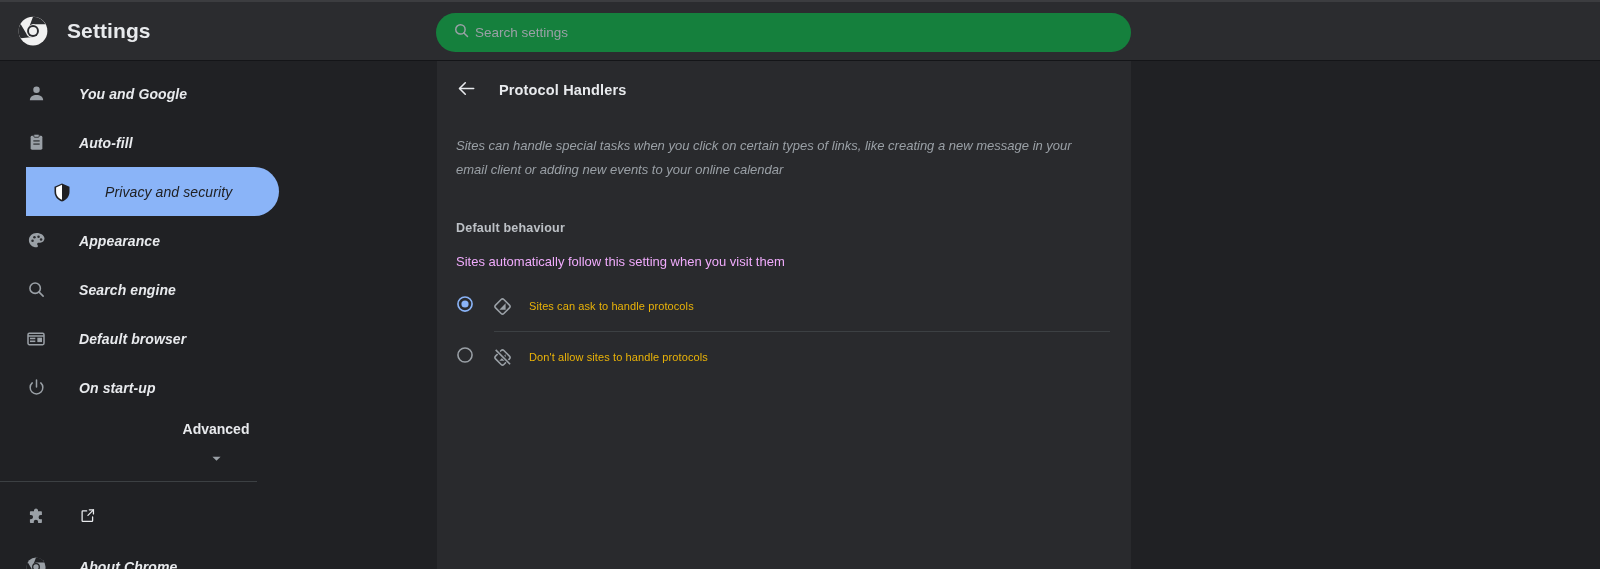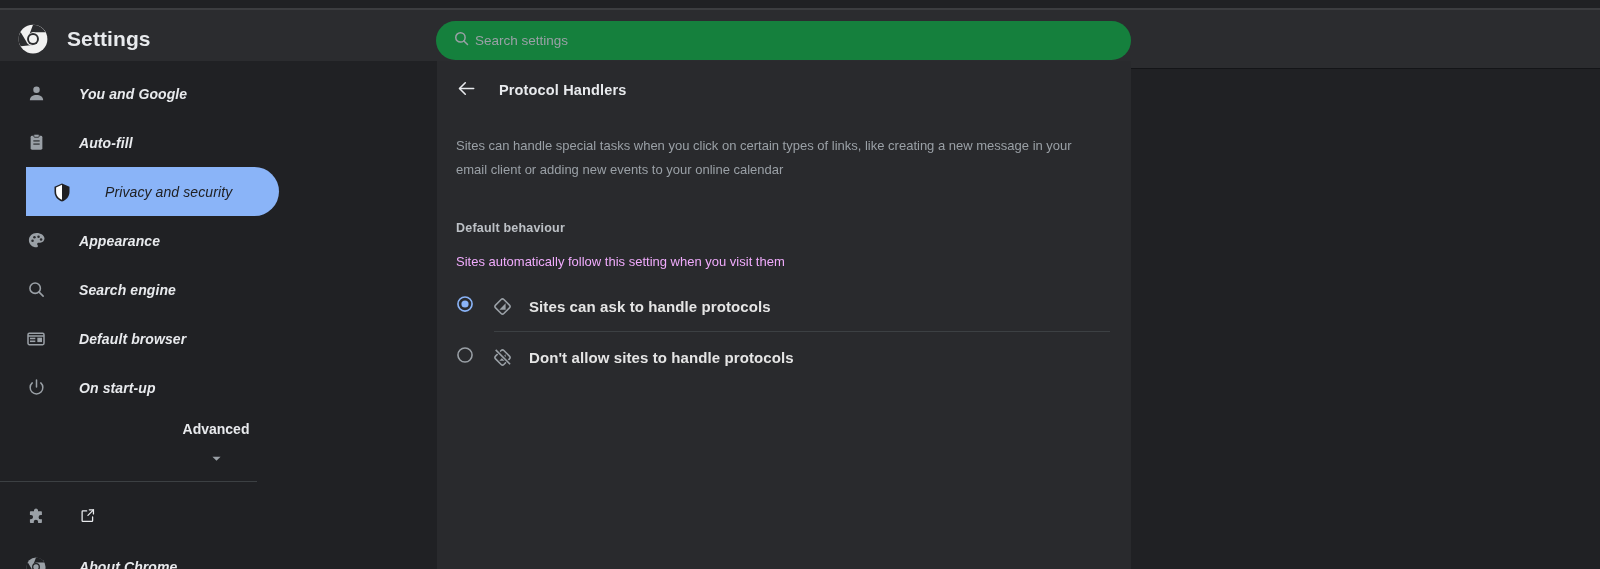--- a/index.html
+++ b/index.html
@@ -7,21 +7,21 @@
     width: 1600px; height: 569px;
     background: #202124;
     font-family: "Liberation Sans", sans-serif;
     overflow: hidden;
   }
 
   
   #app { position: relative; width: 1600px; height: 569px; background: #202124; }
 
   #topbar {
-    position: absolute; left: 0; top: 8px; width: 1600px; height: 61px;
+    position: absolute; left: 0; top: 0; width: 1600px; height: 61px;
     background: #2b2c2f;
     border-top: 2px solid #3c3d40;
     border-bottom: 1px solid #141518;
     display: flex; align-items: center;
   }
   #brand { display: flex; align-items: center; gap: 19px; padding-left: 18px; width: 420px; }
   #chrome-logo { width: 30px; height: 30px; display: block; }
   #app-title {
     font-size: 21px; font-weight: bold; color: #e8eaed;
     letter-spacing: .1px;
@@ -106,20 +106,21 @@
     height: 58px; padding-left: 19px; gap: 22px;
   }
   #page-title {
     font-size: 14.5px; font-weight: bold; color: #e8eaed; letter-spacing: .15px;
   }
 
   #intro-text {
     margin: 15px 22px 0 19px;
     font-size: 13px; line-height: 24px; color: #9aa0a6;
     max-width: 640px;
+    font-style: italic;
   }
 
   #section-title {
     margin: 39px 0 0 19px;
     font-size: 12.5px; font-weight: bold; color: #bdc1c6;
     letter-spacing: .2px;
   }
   #section-sub {
     margin: 19px 0 0 19px;
     font-size: 13px; color: #f0abfc;
@@ -130,21 +131,21 @@
     display: flex; align-items: center;
     height: 50px; padding-left: 19px;
     cursor: default;
   }
   .radio-row .rb { flex: 0 0 18px; margin-right: 18px; display:block; }
   .radio-row .opt-ico {
     flex: 0 0 20px; height: 20px; margin-right: 17px;
     display: flex; align-items: center; justify-content: center;
   }
   .radio-row .opt-lbl {
-    font-size: 15px; color: #e5e5e5; font-weight: bold; letter-spacing: .1px;
+    font-size: 11px; color: #eab308; font-weight: normal; letter-spacing: .1px;
   }
   .row-divider {
     height: 1px; background: #3c4043;
     margin-left: 57px; margin-right: 21px;
   }
 </style>
 </head>
 <body>
 
 <div id="app">

